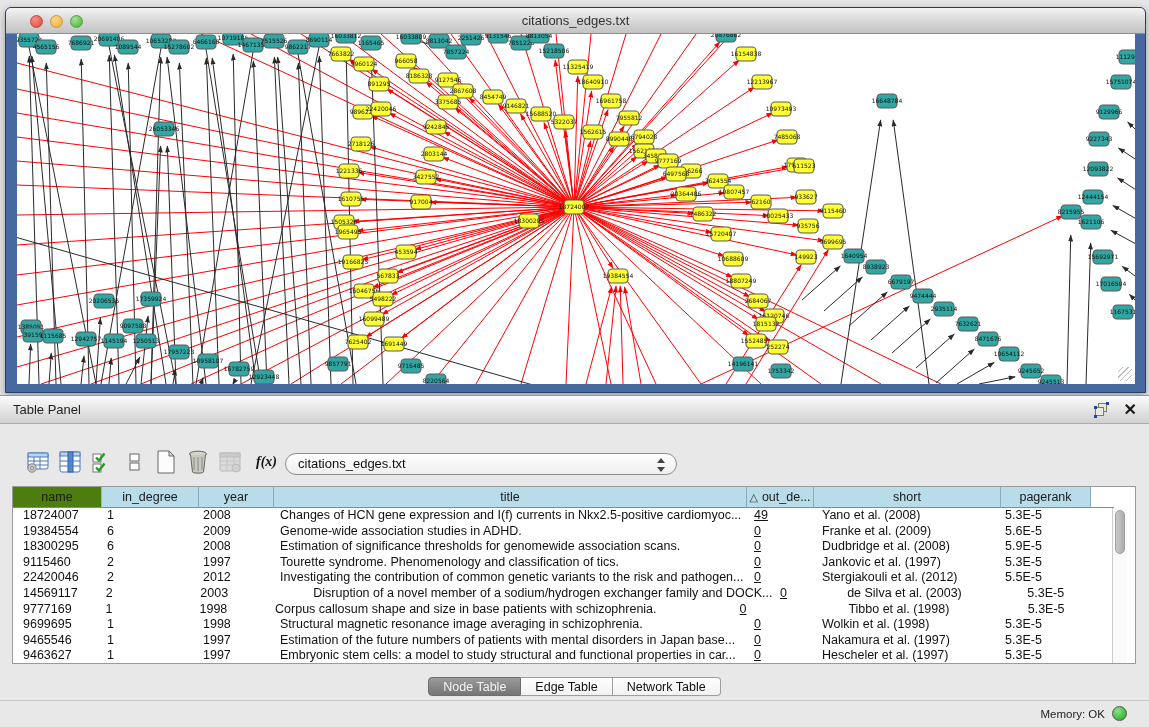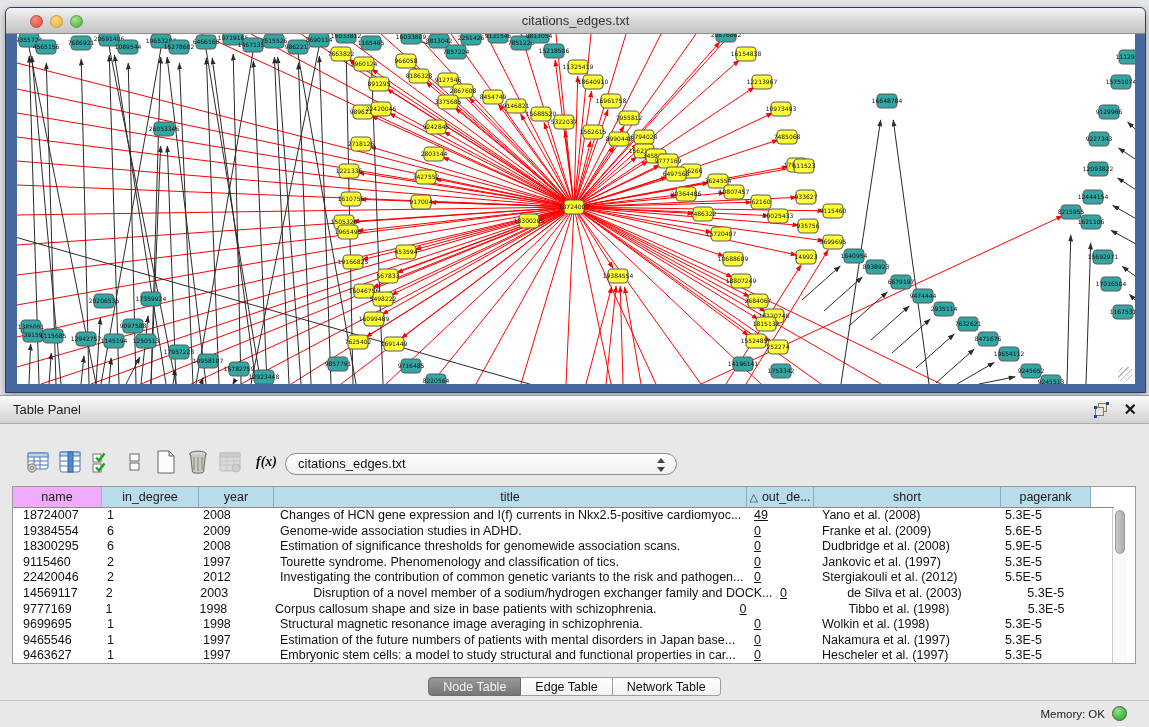--- a/index.html
+++ b/index.html
@@ -43,21 +43,21 @@
   #table-select { position:absolute; left:285px; top:57px; width:392px; height:22px; background:linear-gradient(#FFFFFF,#EFEFEF);
      border:1px solid #8E8E8E; border-radius:11px; font-size:13px; color:#111; line-height:20px; padding-left:12px; }
   #select-stepper { position:absolute; right:10px; top:3px; width:9px; height:16px; }
   #select-stepper .up { position:absolute; top:1px; left:0; width:0; height:0; border-left:4.5px solid transparent; border-right:4.5px solid transparent; border-bottom:5px solid #444; }
   #select-stepper .dn { position:absolute; bottom:1px; left:0; width:0; height:0; border-left:4.5px solid transparent; border-right:4.5px solid transparent; border-top:5px solid #444; }
 
   #table-box { position:absolute; left:12px; top:90px; width:1124px; height:178px; background:#FFF; border:1px solid #9A9A9A; }
   #thead { position:absolute; left:0; top:0; height:21px; display:flex; }
   .th { height:21px; background:#B9DCEA; border-right:1px solid #86AEC0; border-bottom:1px solid #8A8A8A;
         font-size:12.5px; color:#1A1A1A; display:flex; align-items:center; justify-content:center; overflow:hidden; white-space:nowrap;}
-  .th.gray { background:#f0abfc; border-right:1px solid #AFAFAF; }
+  .th.gray { background:#4d7c0f; border-right:1px solid #AFAFAF; }
   .th .sort { margin-right:4px; font-size:11px; color:#333; }
   #tbody { position:absolute; left:0; top:21px; width:1099px; }
   .tr { display:flex; height:15.6px; }
   .td { font-size:12.5px; color:#111; white-space:nowrap; overflow:hidden; text-overflow:ellipsis; line-height:15.6px; }
   .td:nth-child(1){padding-left:10px;} .td:nth-child(2){padding-left:5px;} .td:nth-child(3){padding-left:4px;}
   .td:nth-child(4){padding-left:6px;} .td:nth-child(5){padding-left:7px;text-decoration:underline;} .td:nth-child(6){padding-left:8px;}
   .td:nth-child(7){padding-left:4px;}
   #vscroll { position:absolute; right:8px; top:21px; width:15px; bottom:0; background:#FAFAFA; border-left:1px solid #CCC; }
   #vthumb { position:absolute; left:2px; top:2px; width:10px; height:44px; background:linear-gradient(90deg,#C9C9C9,#ADADAD); border:1px solid #9E9E9E; border-radius:6px; }
 

